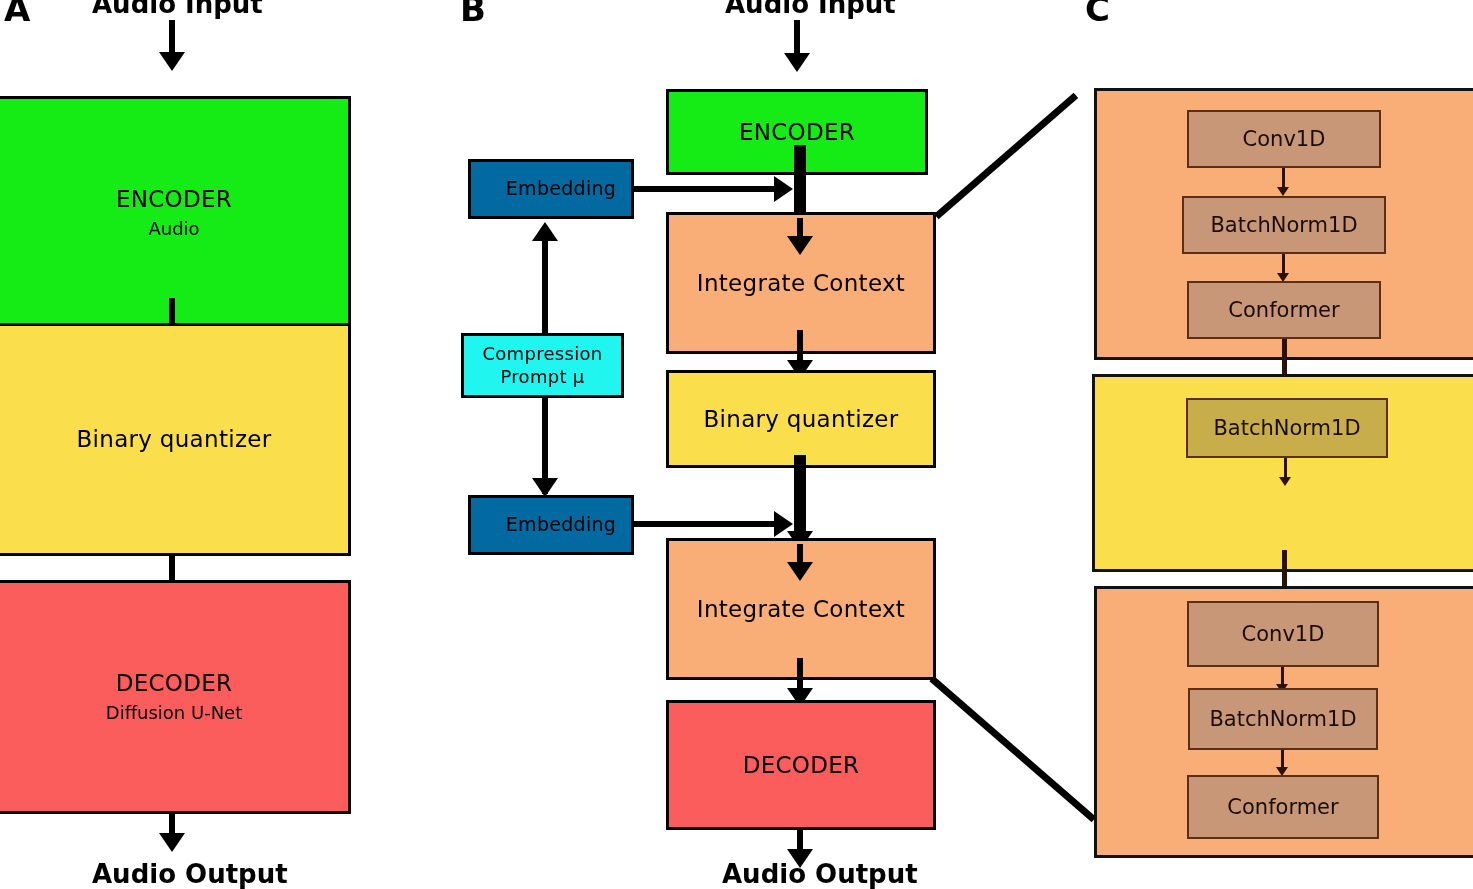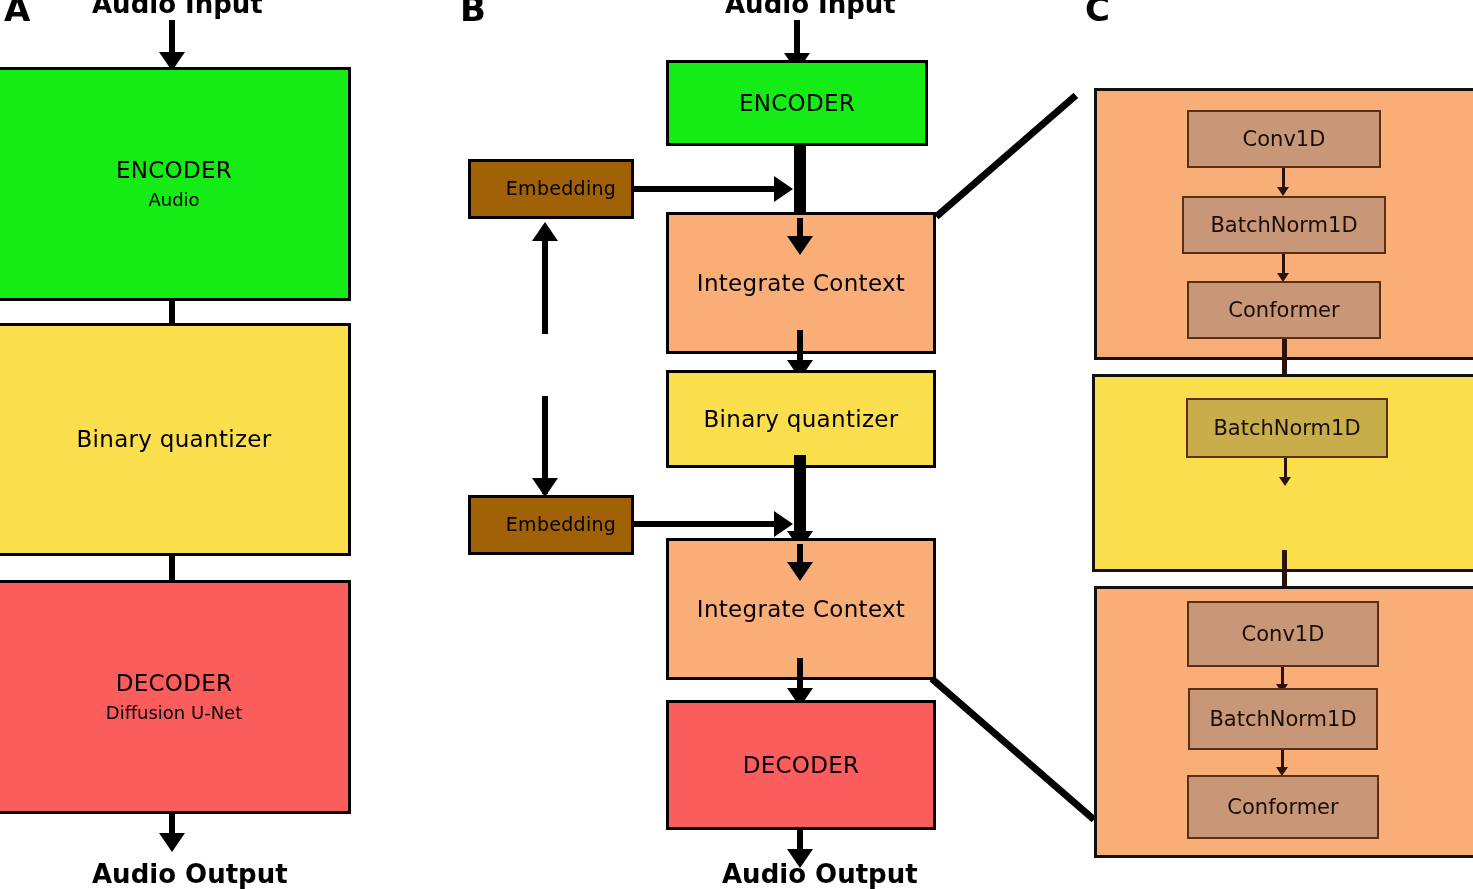--- a/index.html
+++ b/index.html
@@ -22,25 +22,25 @@
     position:absolute;box-sizing:border-box;
     border:3px solid #000;
     display:flex;flex-direction:column;
     align-items:center;justify-content:center;
     text-align:center;line-height:1.15;
   }
   .box .title{font-size:23px;letter-spacing:.3px;}
   .box .sub{font-size:18px;margin-top:6px;}
   .box.small .title{font-size:19px;}
 
-  .c-green{background:#15EB15;}
+  .c-green{background:#15EB15;margin-top:29px;}
   .c-yellow{background:#FBDE4C;}
   .c-red{background:#FB5C5C;}
   .c-salmon{background:#F9AE78;}
-  .c-blue{background:#a16207;padding-left:20px;}
+  .c-blue{background:#0369a1;padding-left:20px;}
   .c-cyan{background:#21F5F0;}
 
   
   .edge-label{
     position:absolute;font-size:26px;font-weight:bold;
     white-space:nowrap;color:#000;
   }
 
   
   .varrow{position:absolute;width:0;}
@@ -171,20 +171,24 @@
 
   <div class="box c-yellow" style="left:666px;top:370px;width:270px;height:98px;">
     <div class="title">Binary quantizer</div>
   </div>
 
   <div class="varrow" style="left:800px;top:455px;height:100px;">
     <div class="shaft" style="width:12px;height:82px;"></div>
     <div class="head" style="top:76px;"></div>
   </div>
 
+  <div class="box small c-cyan" style="left:461px;top:333px;width:163px;height:65px;">
+    <div class="title" style="font-size:18px;">Compression</div>
+    <div class="title" style="font-size:18px;margin-top:2px;">Prompt μ</div>
+  </div>
 
   <div class="varrow up" style="left:545px;top:222px;height:112px;">
     <div class="shaft" style="top:16px;height:96px;"></div>
     <div class="head" style="top:0px;"></div>
   </div>
 
   <div class="varrow up" style="left:545px;top:396px;height:100px;">
     <div class="shaft" style="top:0px;height:98px;"></div>
     <div class="head" style="top:82px;transform:translateX(-50%) rotate(180deg);"></div>
   </div>

